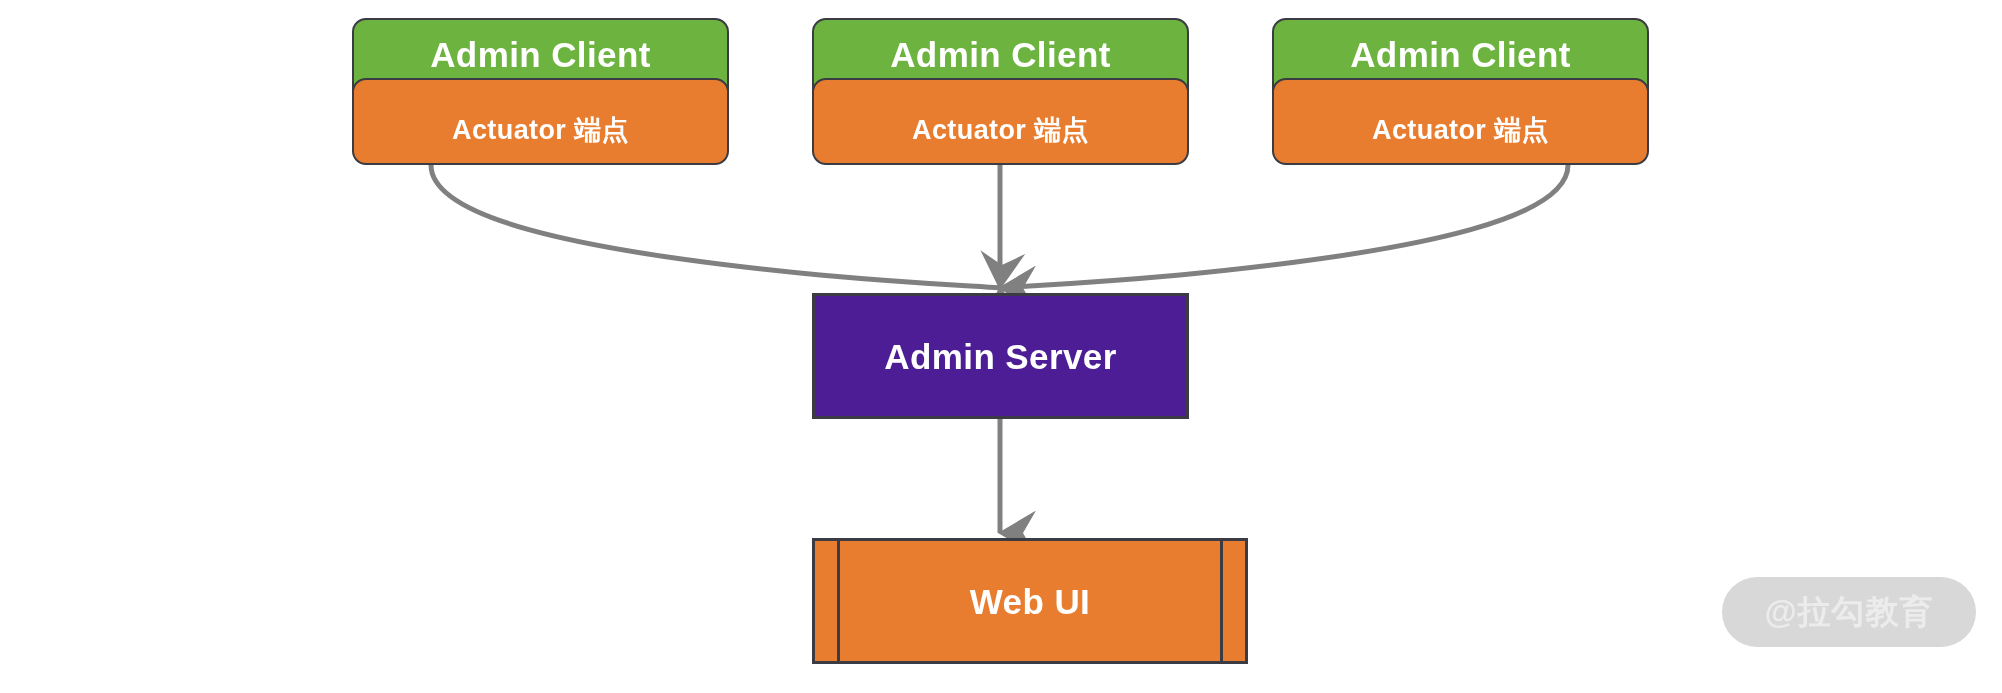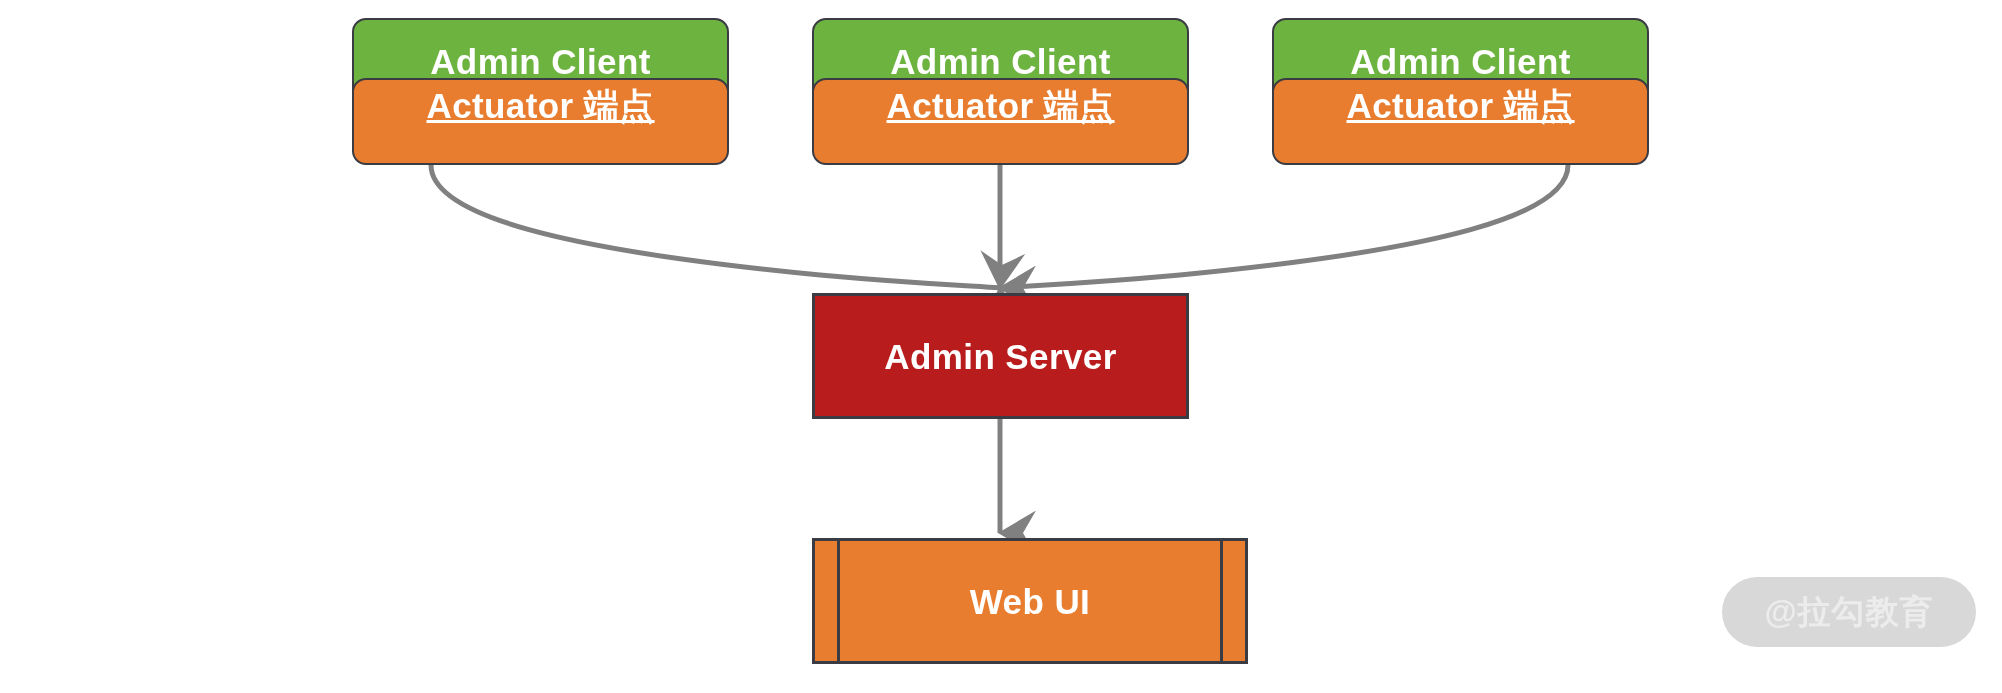--- a/index.html
+++ b/index.html
@@ -51,55 +51,54 @@
     box-sizing: border-box;
     background: #6DB33F;
     border: 2.5px solid #3b3b44;
     border-radius: 14px;
     z-index: 1;
   }
   .client-top .node-label {
     position: absolute;
     left: 0;
     right: 0;
-    top: 24px;
+    top: 17px;
     text-align: center;
     font-size: 35px;
   }
   .client-bottom {
     position: absolute;
     left: 0;
     top: 60px;
     width: 100%;
     height: 87px;
     box-sizing: border-box;
     background: #E87D2F;
     border: 2.5px solid #3b3b44;
     border-radius: 14px;
     z-index: 2;
   }
   .client-bottom .node-label {
     position: absolute;
     left: 0;
     right: 0;
-    top: 8px;
+    top: 37px;
     text-align: center;
-    font-size: 35px;
-    text-decoration: underline;
+    font-size: 27px;
   }
 
   
   #admin-server {
     position: absolute;
     left: 812px;
     top: 293px;
     width: 377px;
     height: 126px;
     box-sizing: border-box;
-    background: #b91c1c;
+    background: #4c1d95;
     border: 3px solid #3b3b44;
     display: flex;
     align-items: center;
     justify-content: center;
     z-index: 3;
   }
   #admin-server .node-label {
     font-size: 35px;
   }
 

